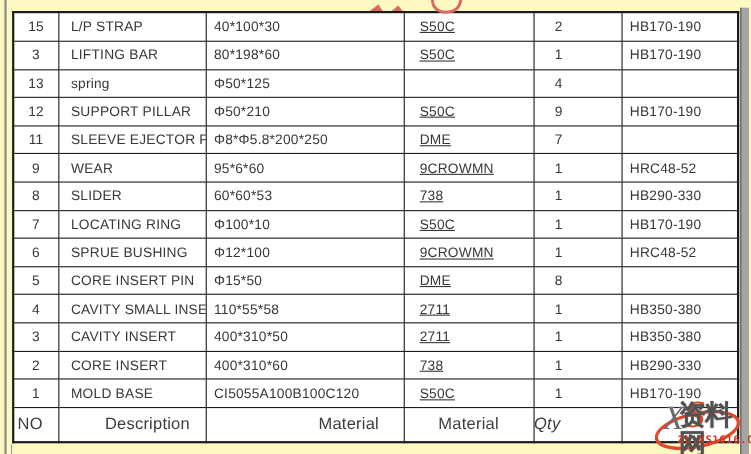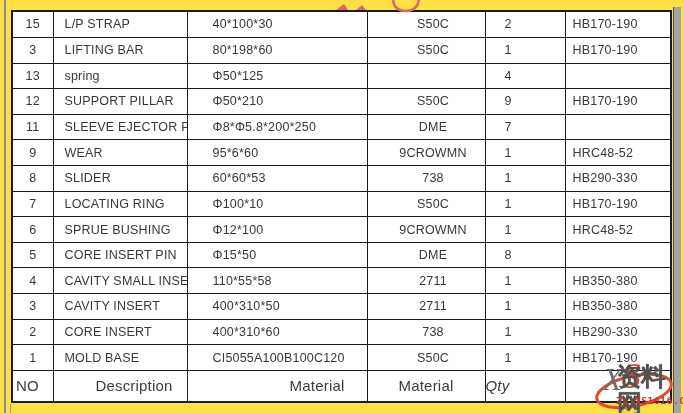--- a/index.html
+++ b/index.html
@@ -1,19 +1,19 @@
 <!DOCTYPE html>
 <html><head>
 <meta charset="utf-8">
 <style>
   * { margin:0; padding:0; box-sizing:border-box; }
   html,body { background:#e9e9e9; }
   .canvas {
     position:relative; width:683px; height:413px;
-    background:#fde047; overflow:hidden;
+    background:#fef9c3; overflow:hidden;
     font-family:"Liberation Sans", sans-serif;
   }
   
   .left-rule { position:absolute; left:4px; top:0; width:2px; height:413px; background:#8b8b8b; }
   .below-table-rule { position:absolute; left:10px; top:404px; width:1px; height:9px; background:#9a9a9a; }
   
   .right-bar { position:absolute; left:673px; top:7px; width:8px; height:406px; background:#a4a4a4; border-left:1px solid #565656; z-index:1; }
 
   
   table.bom {
@@ -23,22 +23,22 @@
   }
   table.bom td, table.bom th {
     border:1px solid #1b1b1b;
     font-size:12.5px; font-weight:normal; color:#383838;
     white-space:nowrap; overflow:hidden; vertical-align:middle;
     letter-spacing:0.2px;
   }
   table.bom { border:2px solid #1b1b1b; }
   td.c-no   { text-align:center; }
   td.c-desc { padding-left:11px; text-align:left; }
-  td.c-pat  { padding-left:25px;  text-align:left; }
-  td.c-mat  { padding-left:14px; text-align:center; }
+  td.c-pat  { padding-left:7px;  text-align:left; }
+  td.c-mat  { padding-left:14px; text-align:left;text-decoration:underline; }
   td.c-qty  { text-align:center; padding-right:34px; }
   td.c-hrd  { padding-left:7px;  text-align:left; }
   tr.hdr th { font-size:15px; color:#3c3c3c; }
   th.h-no   { text-align:left; padding-left:3px; font-size:14px; }
   th.h-desc { text-align:center; padding-left:28px; }
   th.h-pat  { text-align:right; padding-right:22px; }
   th.h-mat  { text-align:center; }
   th.h-qty  { text-align:left; padding-right:12px;font-style:italic; }
 
   

